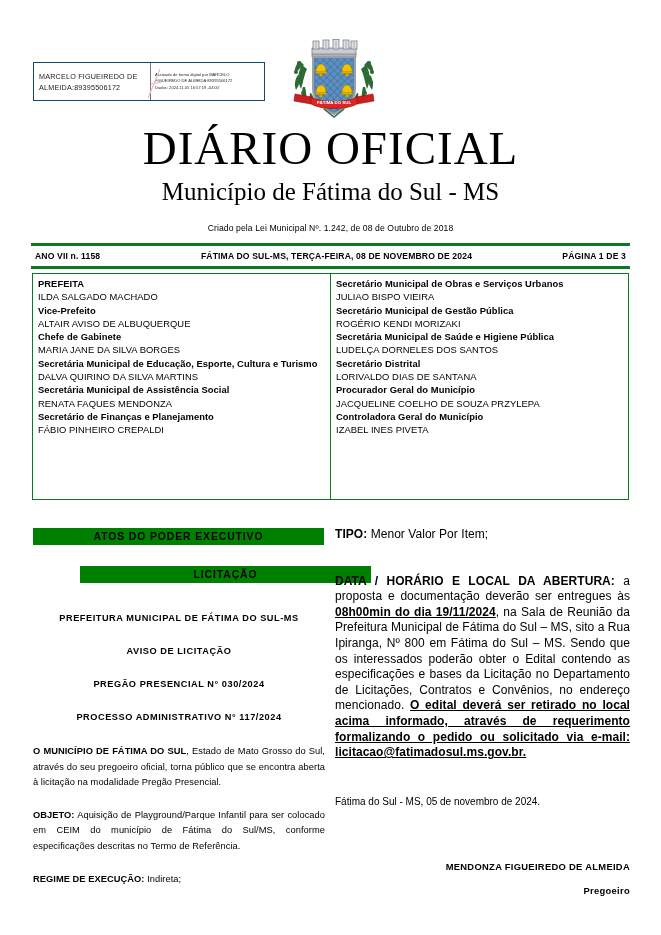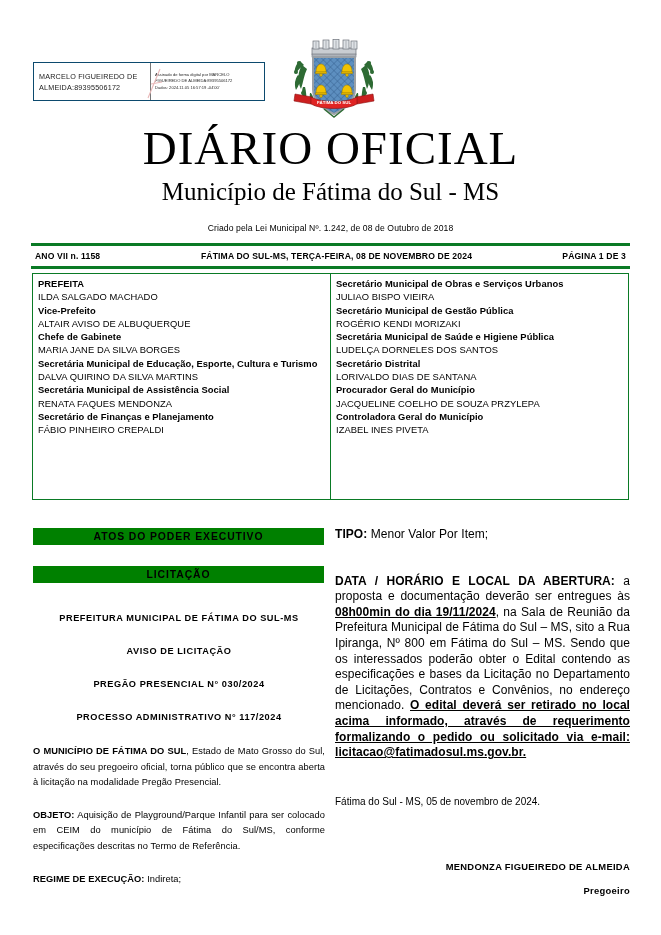--- a/index.html
+++ b/index.html
@@ -175,21 +175,21 @@
     background: #008000;
     color: #000;
     font-size: 10.4px;
     font-weight: bold;
     letter-spacing: 0.9px;
     display: flex;
     align-items: center;
     justify-content: center;
   }
   .banner-atos { top: 528px; }
-  .banner-lic  { top: 566px; }
+  .banner-lic  { top: 566px; margin-left: 47px; }
 
   
   .col-left {
     position: absolute;
     left: 33px;
     top: 612px;
     width: 292px;
   }
   .aviso-head {
     text-align: center;

